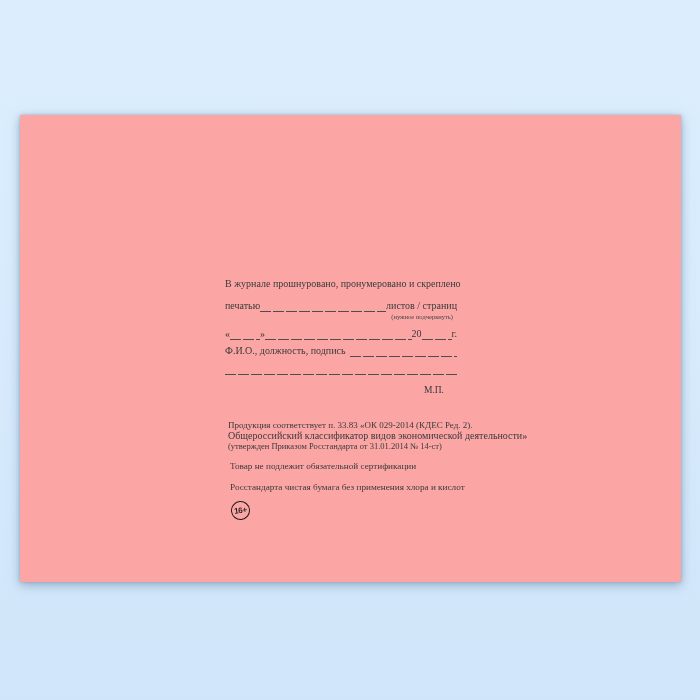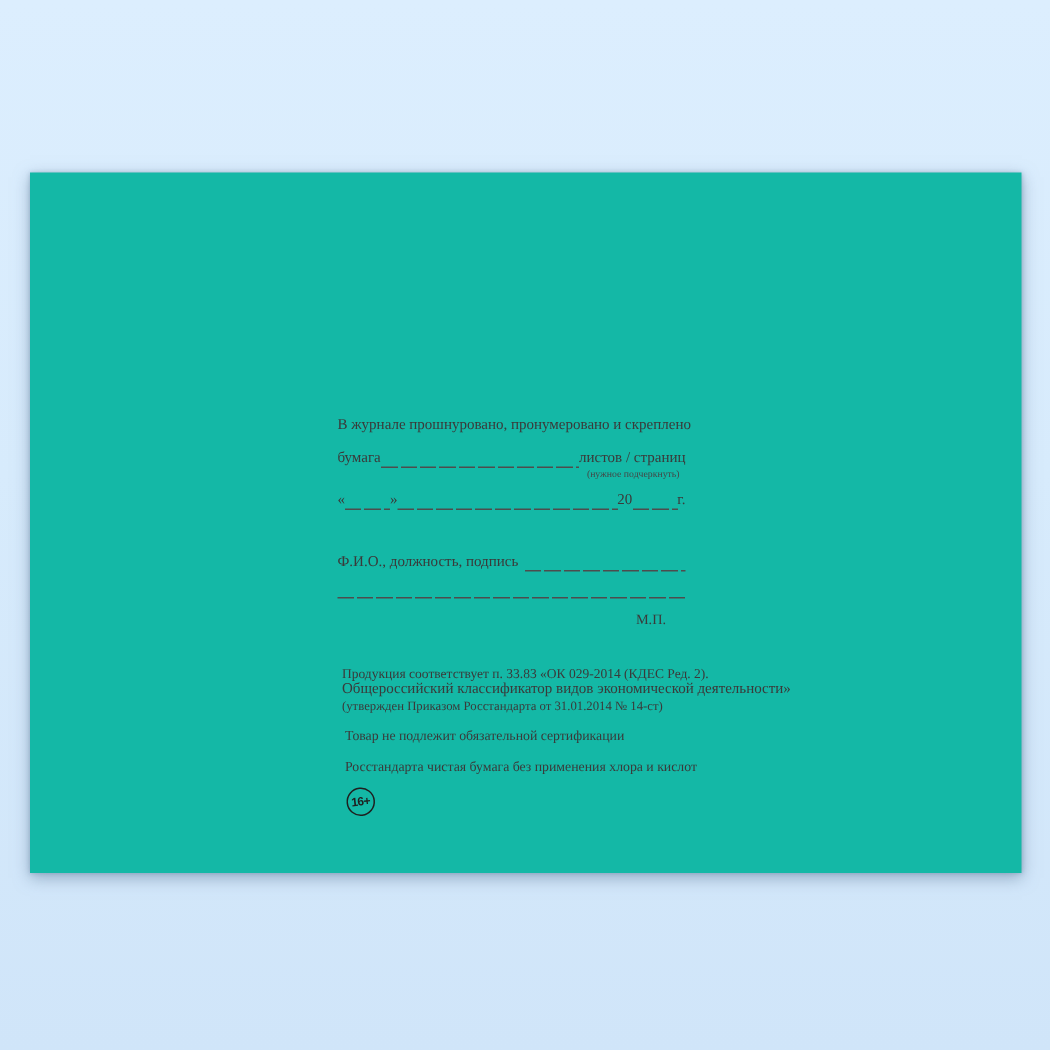--- a/index.html
+++ b/index.html
@@ -3,39 +3,39 @@
 <meta charset="utf-8">
 <style>
   html, body { margin:0; padding:0; }
   body {
     width:700px; height:700px; position:relative; overflow:hidden;
     background: linear-gradient(180deg, #dceefe 0%, #d7ebfc 45%, #d0e5f9 100%);
     font-family: "Liberation Serif", "DejaVu Serif", serif;
   }
   .paper {
     position:absolute; left:20px; top:115px; width:661px; height:467px;
-    background:#14b8a6;
+    background:#fca5a5;
     box-shadow: 0 3px 10px rgba(96,126,156,0.55), 0 0 3px rgba(96,126,156,0.40);
   }
   .content {
     position:absolute; left:205px; top:163px; width:232px;
     color:#3a3a3a; font-size:10px; line-height:12px;
   }
   .nowrap { white-space:nowrap; }
   .row { display:flex; align-items:flex-end; }
   .uline {
     display:inline-block; height:10px;
     background: repeating-linear-gradient(to right, #4d4d4d 0 11px, transparent 11px 13px) left bottom / 100% 1px no-repeat;
   }
   .grow { flex:1 1 auto; }
   .w30 { width:30px; flex:0 0 30px; }
   .seal-row { margin-top:10px; }
   .note { text-align:right; font-size:6.5px; line-height:8px; margin-top:1px; padding-right:4px; color:#454545; }
   .date-row { margin-top:7px; }
-  .sig-row { margin-top:29px; }
+  .sig-row { margin-top:5px; }
   .sig-line { flex:1 1 auto; margin-left:4px; }
   .full-line { display:block; width:100%; height:1px; margin-top:17px;
     background: repeating-linear-gradient(to right, #4d4d4d 0 11px, transparent 11px 13px) left bottom / 100% 1px no-repeat; }
   .mp { text-align:right; padding-right:13px; margin-top:9px; font-size:9.5px; }
   .para { margin-top:24px; margin-left:3px; }
   .para-l1 { font-size:9px;   line-height:10.5px; }
   .para-l2 { font-size:10px; line-height:10px; }
   .para-l3 { font-size:8.5px; line-height:10px; }
   .stmt { font-size:9.2px; line-height:11px; }
   .s1 { margin-top:13px; margin-left:3px; }
@@ -54,21 +54,21 @@
 </style>
 </head>
 <body>
 
 <div class="paper">
   <div class="content">
 
     <div class="nowrap">В журнале прошнуровано, пронумеровано и скреплено</div>
 
     <div class="row seal-row">
-      <span>бумага</span>
+      <span>печатью</span>
       <span class="uline grow"></span>
       <span class="nowrap">листов / страниц</span>
     </div>
     <div class="note">(нужное подчеркнуть)</div>
 
     <div class="row date-row">
       <span>«</span>
       <span class="uline w30"></span>
       <span>»</span>
       <span class="uline grow"></span>

